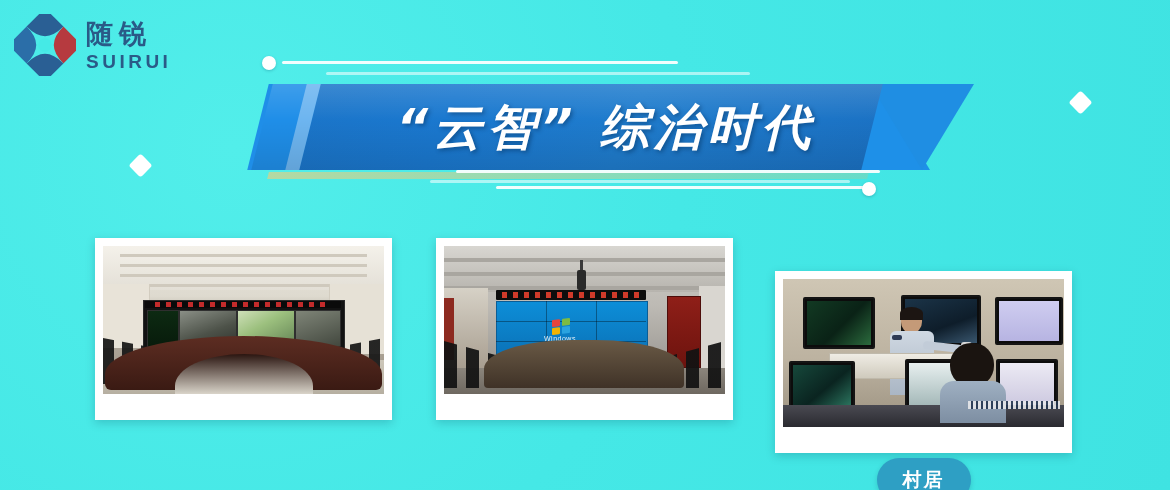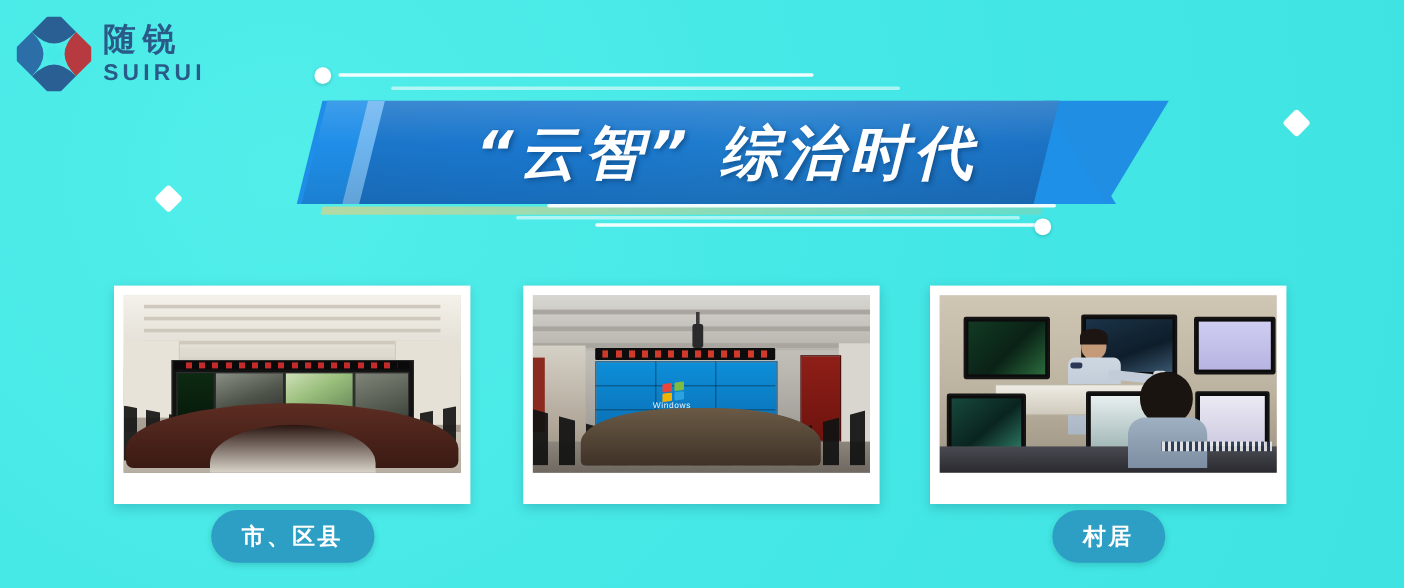--- a/index.html
+++ b/index.html
@@ -234,21 +234,20 @@
           <div class="scr s1"></div>
           <div class="scr s2"></div>
           <div class="scr s3"></div>
           <div class="scr s4"></div>
           <div class="floor"></div>
           <div class="chairs"></div>
           <div class="tabletop"></div>
           <div class="tablein"></div>
         </div>
       </div>
-      <div class="label">市、区县</div>
     </div>
 
     <div class="card" style="left:436px;">
       <div class="frame">
         <div class="photo p2">
           <div class="ceil"></div>
           <div class="beam" style="left:0;top:12px;width:100%;"></div>
           <div class="beam" style="left:0;top:26px;width:100%;"></div>
           <div class="beam" style="left:0;top:40px;width:100%;"></div>
           <div class="projarm"></div>
@@ -271,21 +270,21 @@
             <div class="wq" style="background:#2aa3e0;"></div>
           </div>
           <div class="wtxt">Windows</div>
           <div class="floor2"></div>
           <div class="chairs2"></div>
           <div class="table2"></div>
         </div>
       </div>
     </div>
 
-    <div class="card" style="left:775px;">
+    <div class="card" style="left:775px;margin-top:33px;">
       <div class="frame">
         <div class="photo p3">
           <div class="mon" style="left:20px;top:18px;width:68px;height:48px;">
             <div class="sc" style="background:linear-gradient(135deg,#123a23,#0a2216 55%,#2b6b3d);"></div>
           </div>
           <div class="mon" style="left:118px;top:16px;width:76px;height:48px;">
             <div class="sc" style="background:linear-gradient(160deg,#1b3448,#0e1d2a 60%,#39566e);"></div>
           </div>
           <div class="mon" style="left:212px;top:18px;width:64px;height:44px;">
             <div class="sc" style="background:linear-gradient(180deg,#cfcdf0,#b7b4e2);"></div>

